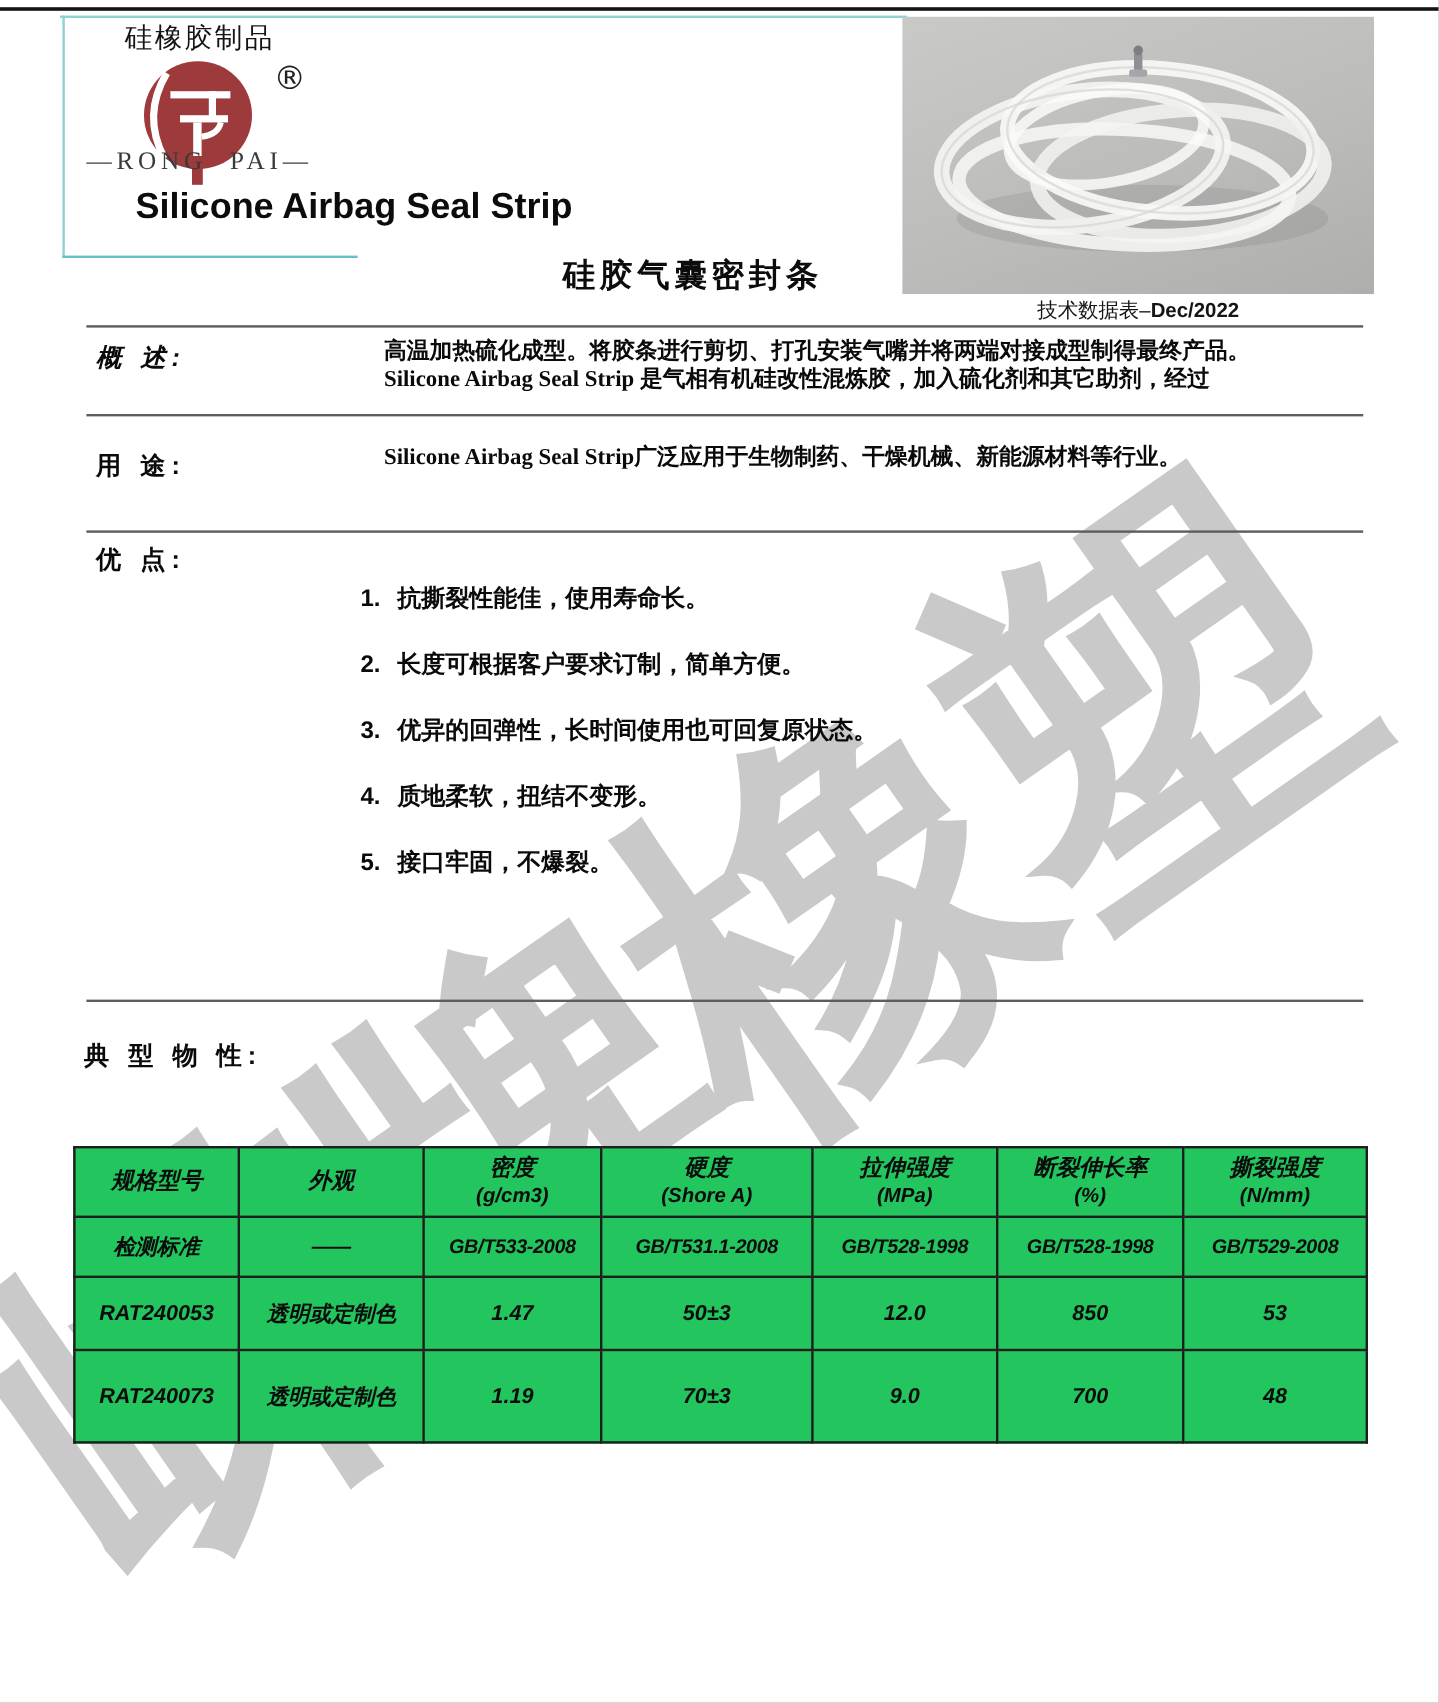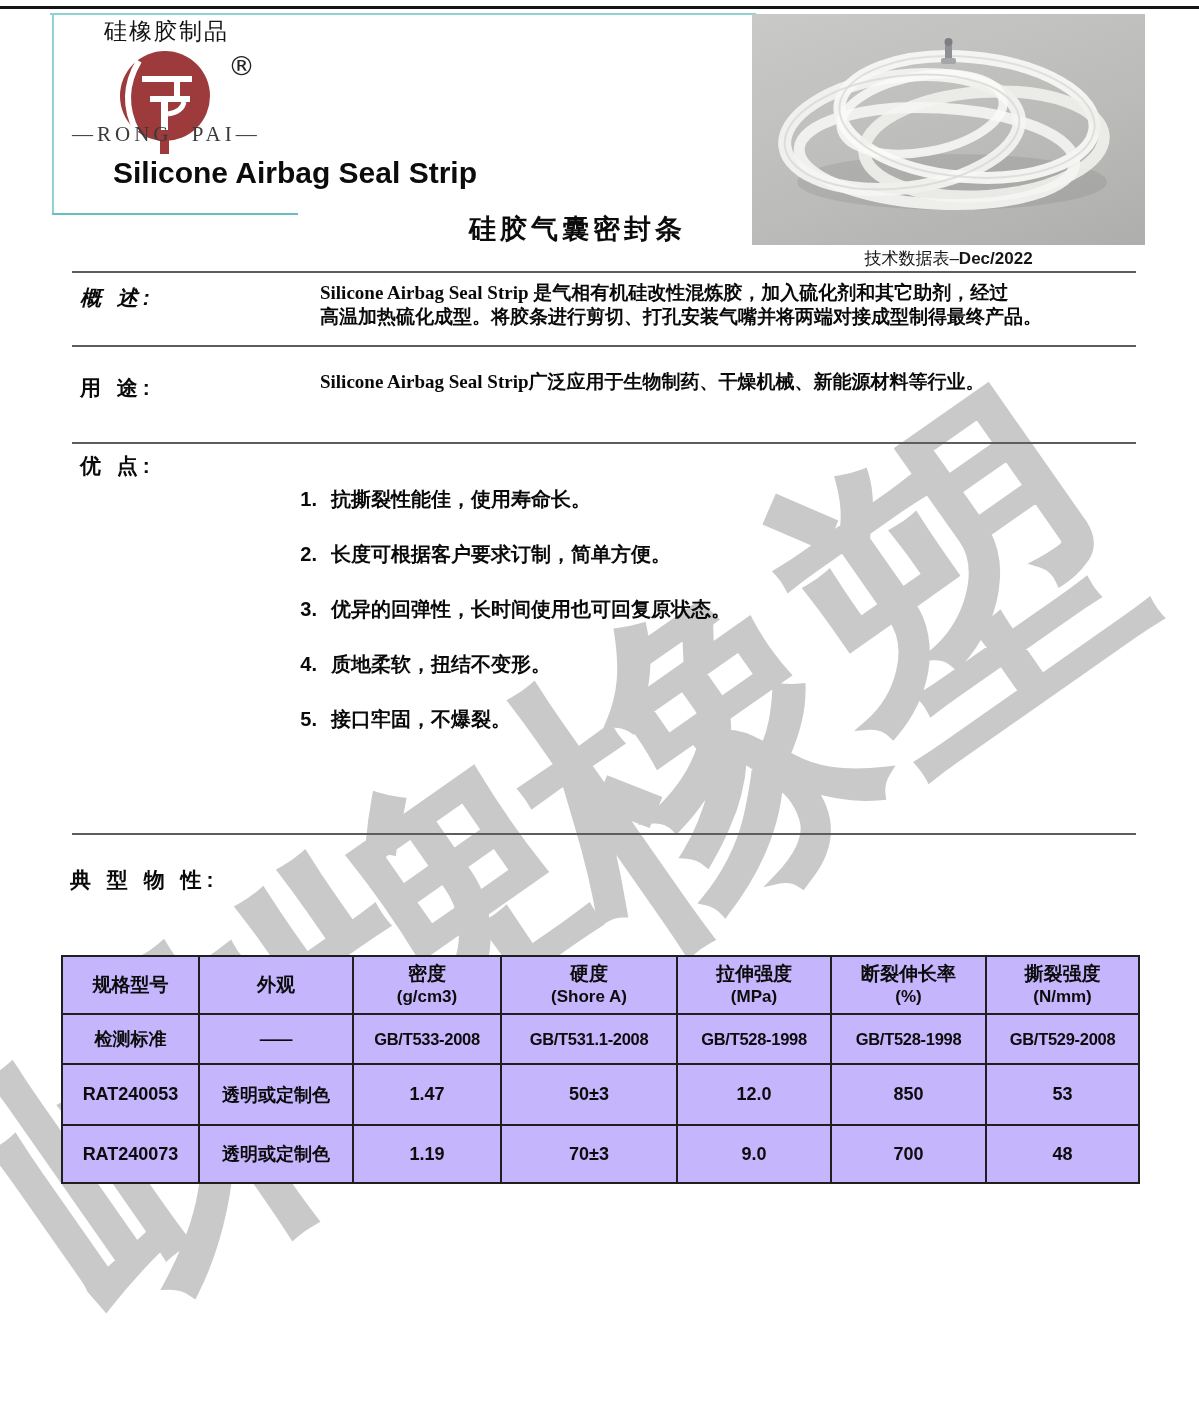--- a/index.html
+++ b/index.html
@@ -46,28 +46,28 @@
   .body-text{left:320px;width:800px;font-family:"Liberation Serif",serif;font-size:19px;font-weight:bold;line-height:23.5px;color:#0a0a0a;}
   .ov{top:281px;} .us{top:370px;}
 
   .adv-list{top:488px;left:293px;display:flex;flex-direction:column;gap:32px;}
   .adv-item{display:flex;font-size:20px;font-weight:bold;color:#0a0a0a;line-height:23px;}
   .adv-num{width:24px;text-align:right;flex:0 0 auto;}
   .adv-text{margin-left:14px;white-space:nowrap;}
 
   
   table.props{
-    position:absolute;left:61px;top:955px;z-index:1;background:#c4b5fd;
-    border-collapse:collapse;table-layout:fixed;font-weight:bold;
+    position:absolute;left:61px;top:955px;z-index:1;background:#22c55e;
+    border-collapse:collapse;table-layout:fixed;font-weight:bold;font-style:italic;
   }
   table.props td{
     border:2px solid #1f1f1f;text-align:center;vertical-align:middle;
     padding:0;font-size:18px;color:#0c0c0c;overflow:hidden;
   }
-  tr.hrow{height:58px;} tr.std{height:50px;} tr.d1{height:61px;} tr.d2{height:58px;}
+  tr.hrow{height:58px;} tr.std{height:50px;} tr.d1{height:61px;} tr.d2{height:77px;}
   .hname{font-size:19px;line-height:24px;}
   .hunit{font-size:17px;line-height:22px;font-weight:bold;}
   .hunit:empty{display:none;}
   tr.std td{font-size:16.5px;letter-spacing:-0.3px;border-radius:14px;}
   tr.std td:first-child{font-size:18px;letter-spacing:0;}
 
   .footer-note{top:1371px;left:76px;font-size:15.5px;color:#1c1c1c;white-space:nowrap;}
   .footer-note .nlabel{font-weight:bold;margin-right:6px;}
 
   
@@ -126,22 +126,22 @@
     <span>技术数据表–</span><b>Dec/2022</b>
   </div>
 
   <div class="layer hr hr1"></div>
   <div class="layer hr hr2"></div>
   <div class="layer hr hr3"></div>
   <div class="layer hr hr4"></div>
 
   <div class="layer sec-label lab-overview">概 述:</div>
   <div class="layer body-text ov">
+    <div>高温加热硫化成型。将胶条进行剪切、打孔安装气嘴并将两端对接成型制得最终产品。</div>
     <div>Silicone Airbag Seal Strip 是气相有机硅改性混炼胶，加入硫化剂和其它助剂，经过</div>
-    <div>高温加热硫化成型。将胶条进行剪切、打孔安装气嘴并将两端对接成型制得最终产品。</div>
   </div>
 
   <div class="layer sec-label lab-usage">用 途:</div>
   <div class="layer body-text us">Silicone Airbag Seal Strip广泛应用于生物制药、干燥机械、新能源材料等行业。</div>
 
   <div class="layer sec-label lab-adv">优 点:</div>
   <div class="layer adv-list">
     <div class="adv-item">
       <span class="adv-num">1.</span>
       <span class="adv-text">抗撕裂性能佳，使用寿命长。</span>

